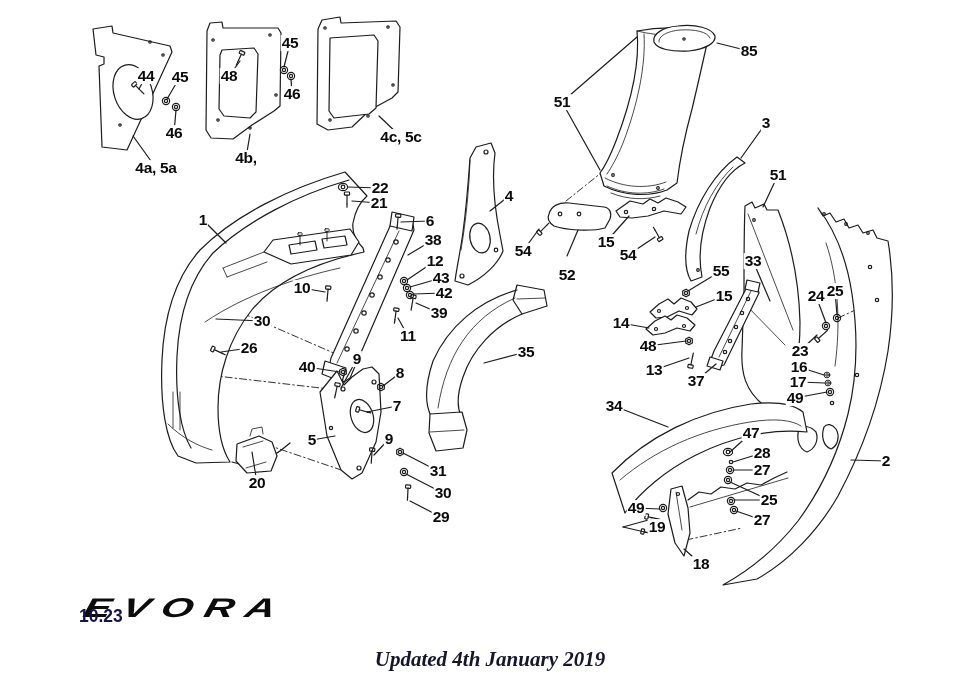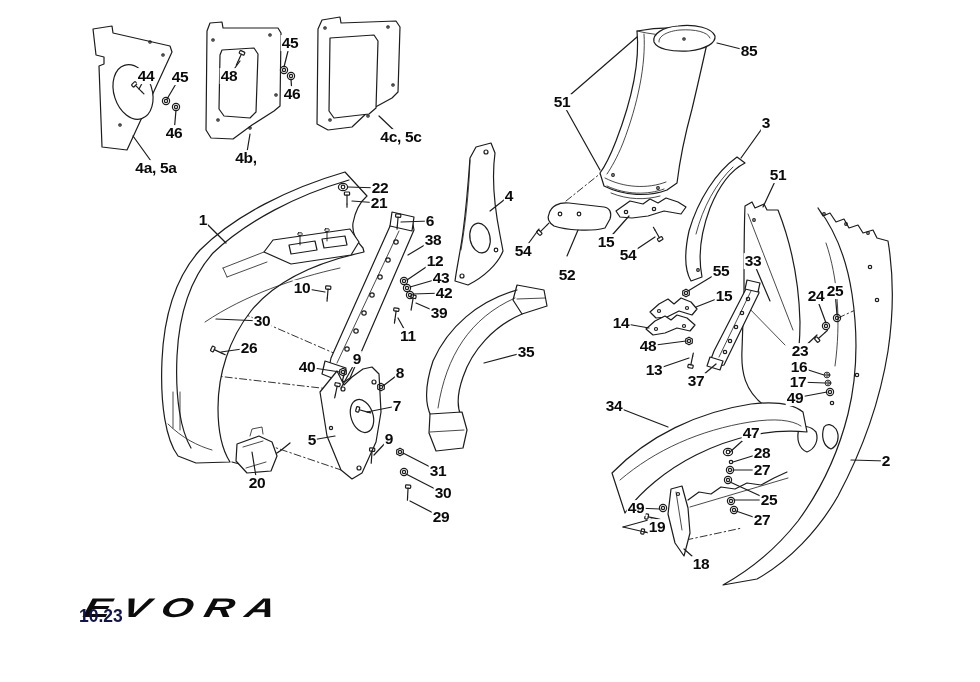--- a/index.html
+++ b/index.html
@@ -441,14 +441,15 @@
       <div class="callout" style="left: 769px; top: 500px;">25</div>
       <div class="callout" style="left: 762px; top: 520px;">27</div>
       <div class="callout" style="left: 636px; top: 508px;">49</div>
       <div class="callout" style="left: 657px; top: 527px;">19</div>
       <div class="callout" style="left: 701px; top: 564px;">18</div>
       <div class="callout" style="left: 886px; top: 461px;">2</div>
     </div>
 
 <div class="logo">EVORA</div>
 <div class="section-num">10.23</div>
+<div class="footer">Updated 4th January 2019</div>
 
 </div>
 
 </body></html>

